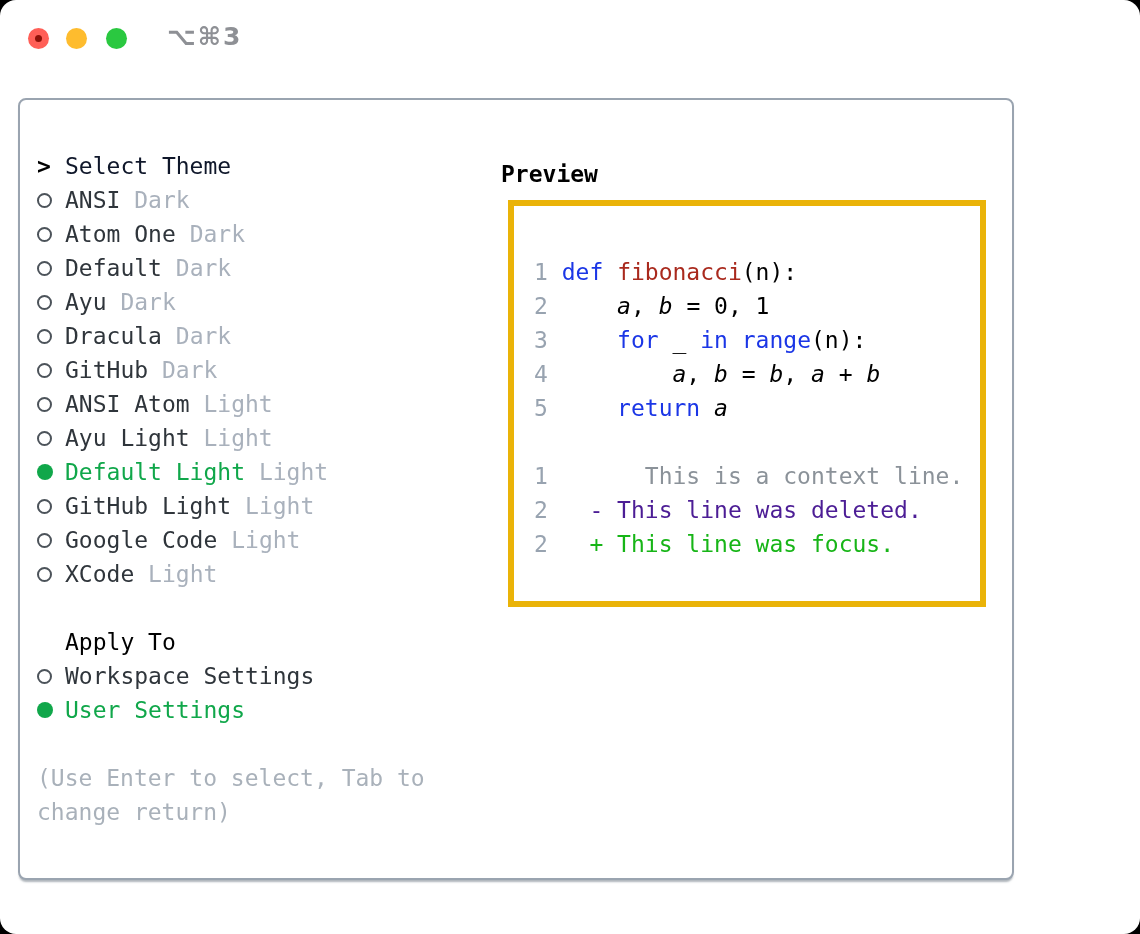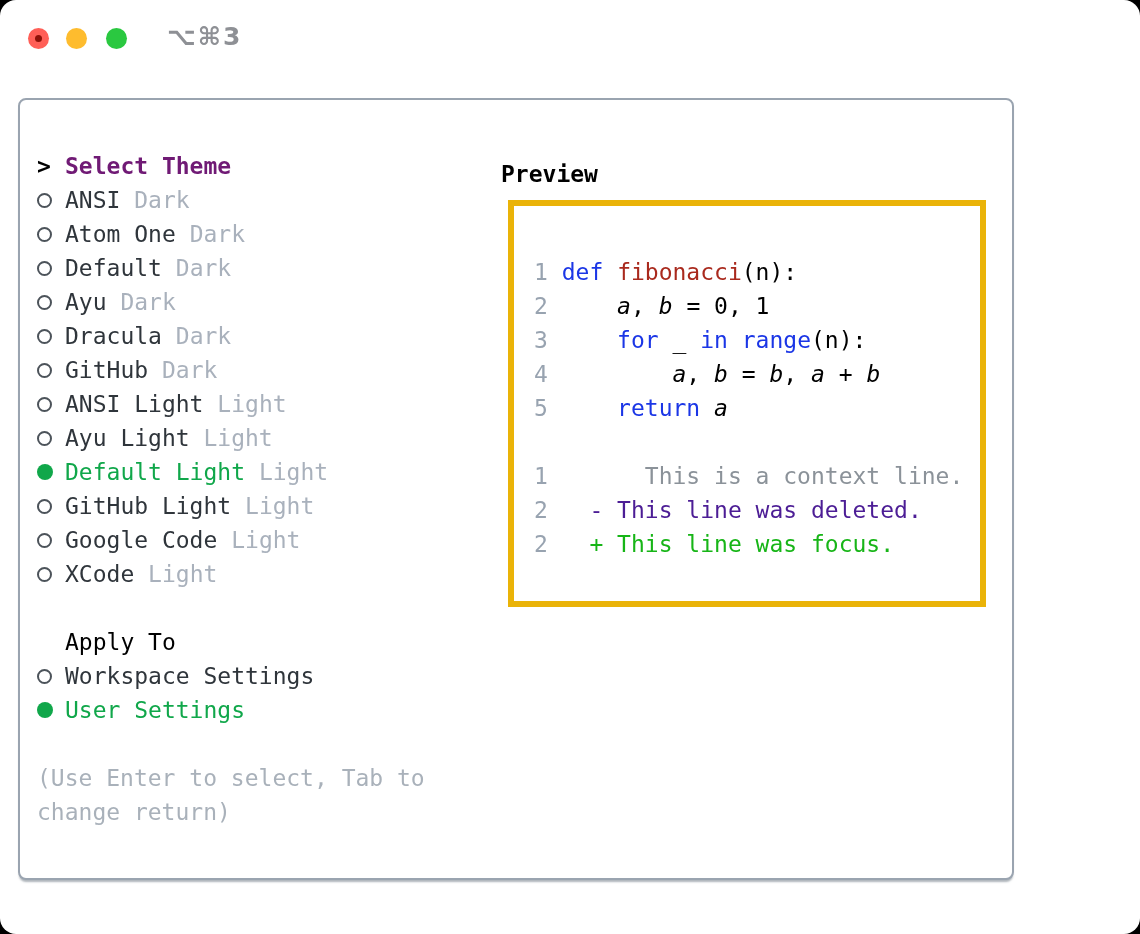--- a/index.html
+++ b/index.html
@@ -33,21 +33,21 @@
     background:#fff; box-shadow:0 3px 2px -1px rgba(110,120,132,.55);
   }
   .col-left {
     position:absolute; left:17px; top:49px; width:436px;
     font-size:23px; line-height:34px; color:#2f353b;
   }
   .row { display:flex; height:34px; align-items:center; }
   .row-blank { height:34px; }
   .prefix { flex:0 0 28px; width:28px; display:flex; align-items:center; }
   .prompt { font-weight:bold; color:#000; }
-  .hdr { font-weight:bold; color:#701a75; }
+  .hdr { font-weight:normal; color:#0f172a; }
   .subhdr { color:#000; }
   .radio {
     width:11px; height:11px; border:2px solid #4c535a; border-radius:50%;
     display:inline-block;
   }
   .radio.sel { width:16px; height:16px; border:0; background:#10a74a; }
   .itemtext { white-space:pre; }
   .sel-green { color:#10a74a; }
   .variant { color:#a9b1bc; }
   .hint { color:#a9b1ba; width:424px; line-height:34px; }
@@ -126,21 +126,21 @@
           <div class="row">
             <span class="prefix">
               <span class="radio"></span>
             </span>
             <span class="itemtext"><span class="">GitHub</span> <span class="variant">Dark</span></span>
           </div>
           <div class="row">
             <span class="prefix">
               <span class="radio"></span>
             </span>
-            <span class="itemtext"><span class="">ANSI Light</span> <span class="variant">Light</span></span>
+            <span class="itemtext"><span class="">ANSI Atom</span> <span class="variant">Light</span></span>
           </div>
           <div class="row">
             <span class="prefix">
               <span class="radio"></span>
             </span>
             <span class="itemtext"><span class="">Ayu Light</span> <span class="variant">Light</span></span>
           </div>
           <div class="row">
             <span class="prefix">
               <span class="radio sel"></span>

